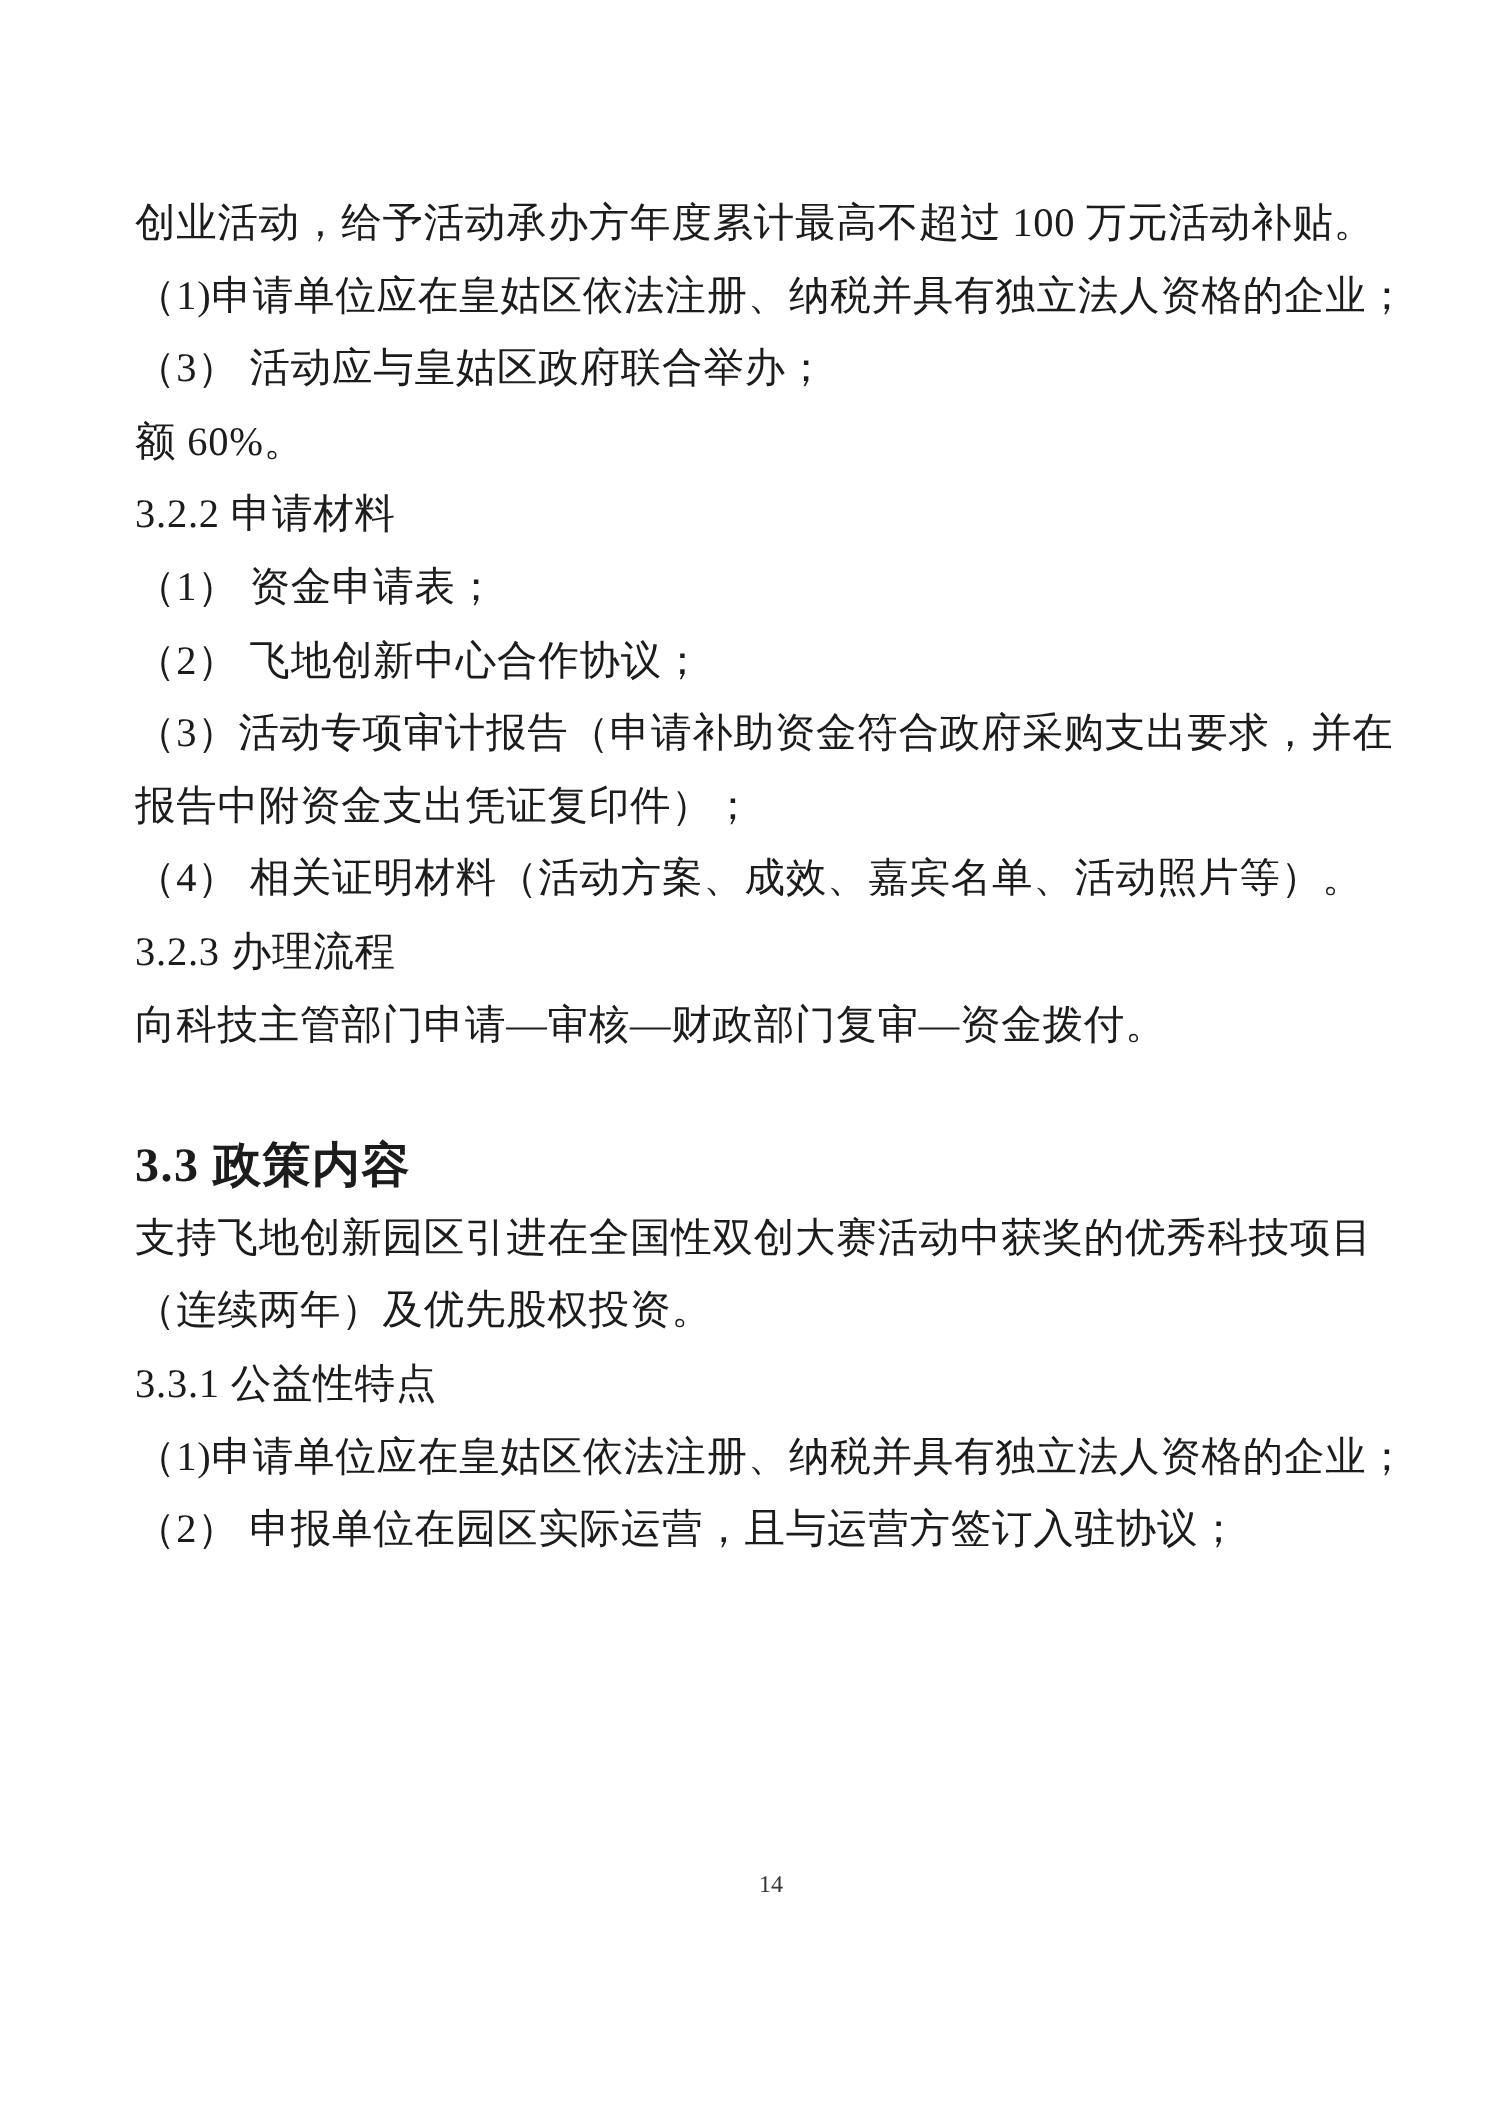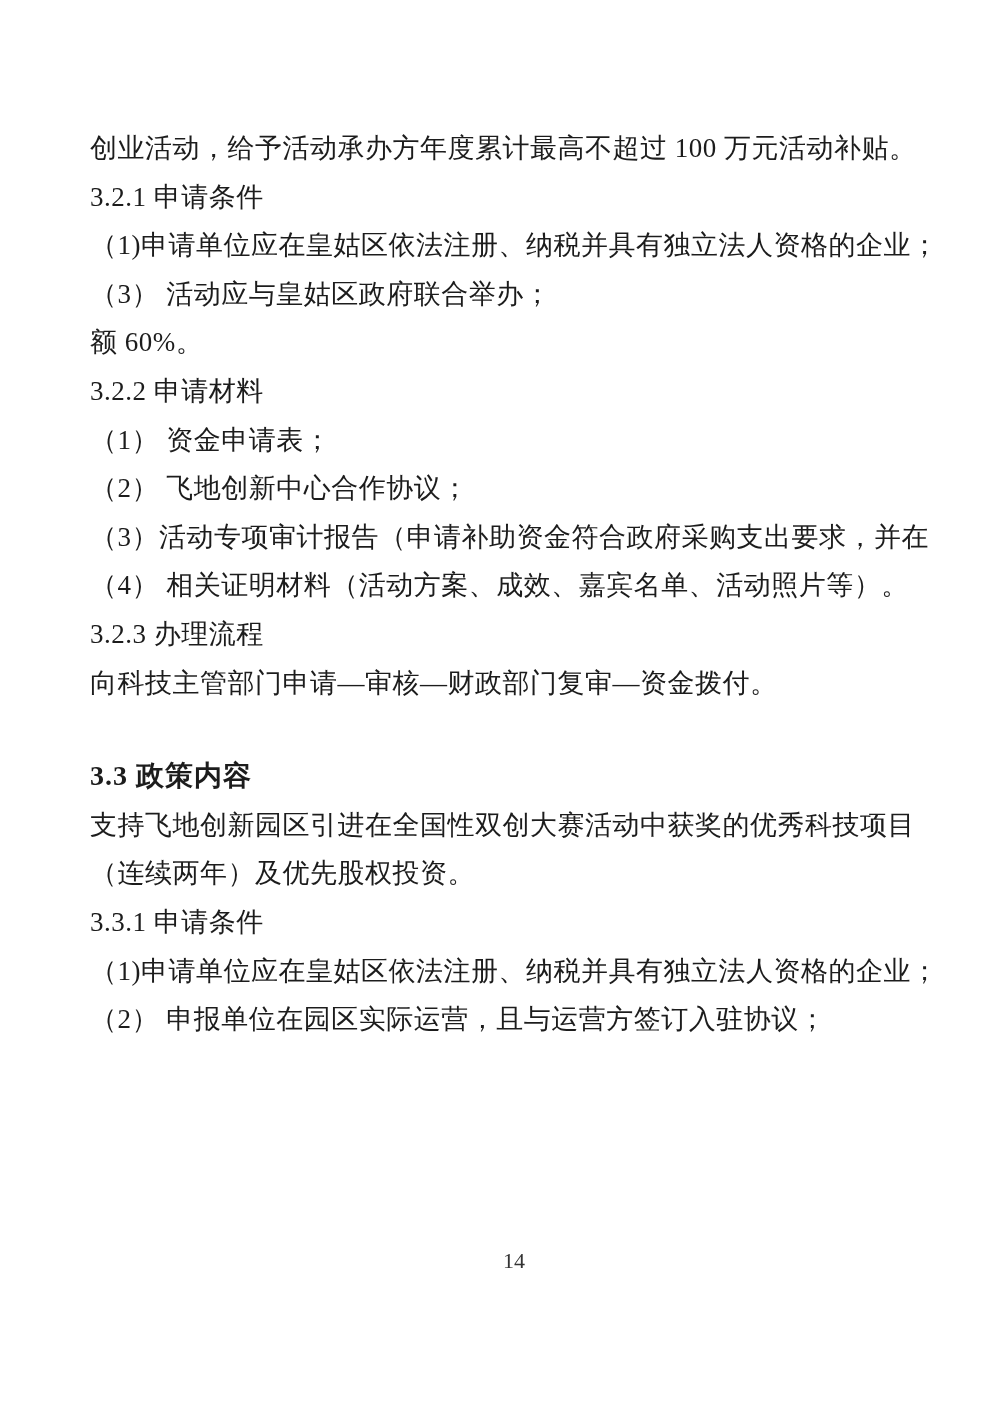--- a/index.html
+++ b/index.html
@@ -25,59 +25,59 @@
   .line {
     font-size: 27px;
     height: 48.6px;
     line-height: 48.6px;
     white-space: nowrap;
     letter-spacing: 0.5px;
     color: #1c1c1c;
   }
   .line.heading {
     font-weight: bold;
-    font-size: 28px;
+    font-size: 32px;
     letter-spacing: 1px;
   }
   .spacer {
     height: 45px;
   }
   .page-number {
     position: absolute;
     top: 1248px;
     left: 0;
     width: 100%;
     text-align: center;
-    font-size: 22px;
+    font-size: 16px;
     color: #333333;
     padding-left: 28px;
   }
 </style>
 </head>
 <body>
 
 <div class="page">
   <div class="content">
     <p class="line">创业活动，给予活动承办方年度累计最高不超过 100 万元活动补贴。</p>
-    <p class="line">3.2.1 申请条件</p>
     <p class="line">（1)申请单位应在皇姑区依法注册、纳税并具有独立法人资格的企业；</p>
     <p class="line">（3） 活动应与皇姑区政府联合举办；</p>
     <p class="line">额 60%。</p>
     <p class="line">3.2.2 申请材料</p>
     <p class="line">（1） 资金申请表；</p>
     <p class="line">（2） 飞地创新中心合作协议；</p>
     <p class="line">（3）活动专项审计报告（申请补助资金符合政府采购支出要求，并在</p>
+    <p class="line">报告中附资金支出凭证复印件）；</p>
     <p class="line">（4） 相关证明材料（活动方案、成效、嘉宾名单、活动照片等）。</p>
     <p class="line">3.2.3 办理流程</p>
     <p class="line">向科技主管部门申请—审核—财政部门复审—资金拨付。</p>
 
     <div class="spacer"></div>
 
     <p class="line heading">3.3 政策内容</p>
     <p class="line">支持飞地创新园区引进在全国性双创大赛活动中获奖的优秀科技项目</p>
     <p class="line">（连续两年）及优先股权投资。</p>
-    <p class="line">3.3.1 申请条件</p>
+    <p class="line">3.3.1 公益性特点</p>
     <p class="line">（1)申请单位应在皇姑区依法注册、纳税并具有独立法人资格的企业；</p>
     <p class="line">（2） 申报单位在园区实际运营，且与运营方签订入驻协议；</p>
   </div>
 
   <div class="page-number">14</div>
 </div>
 
 </body></html>

